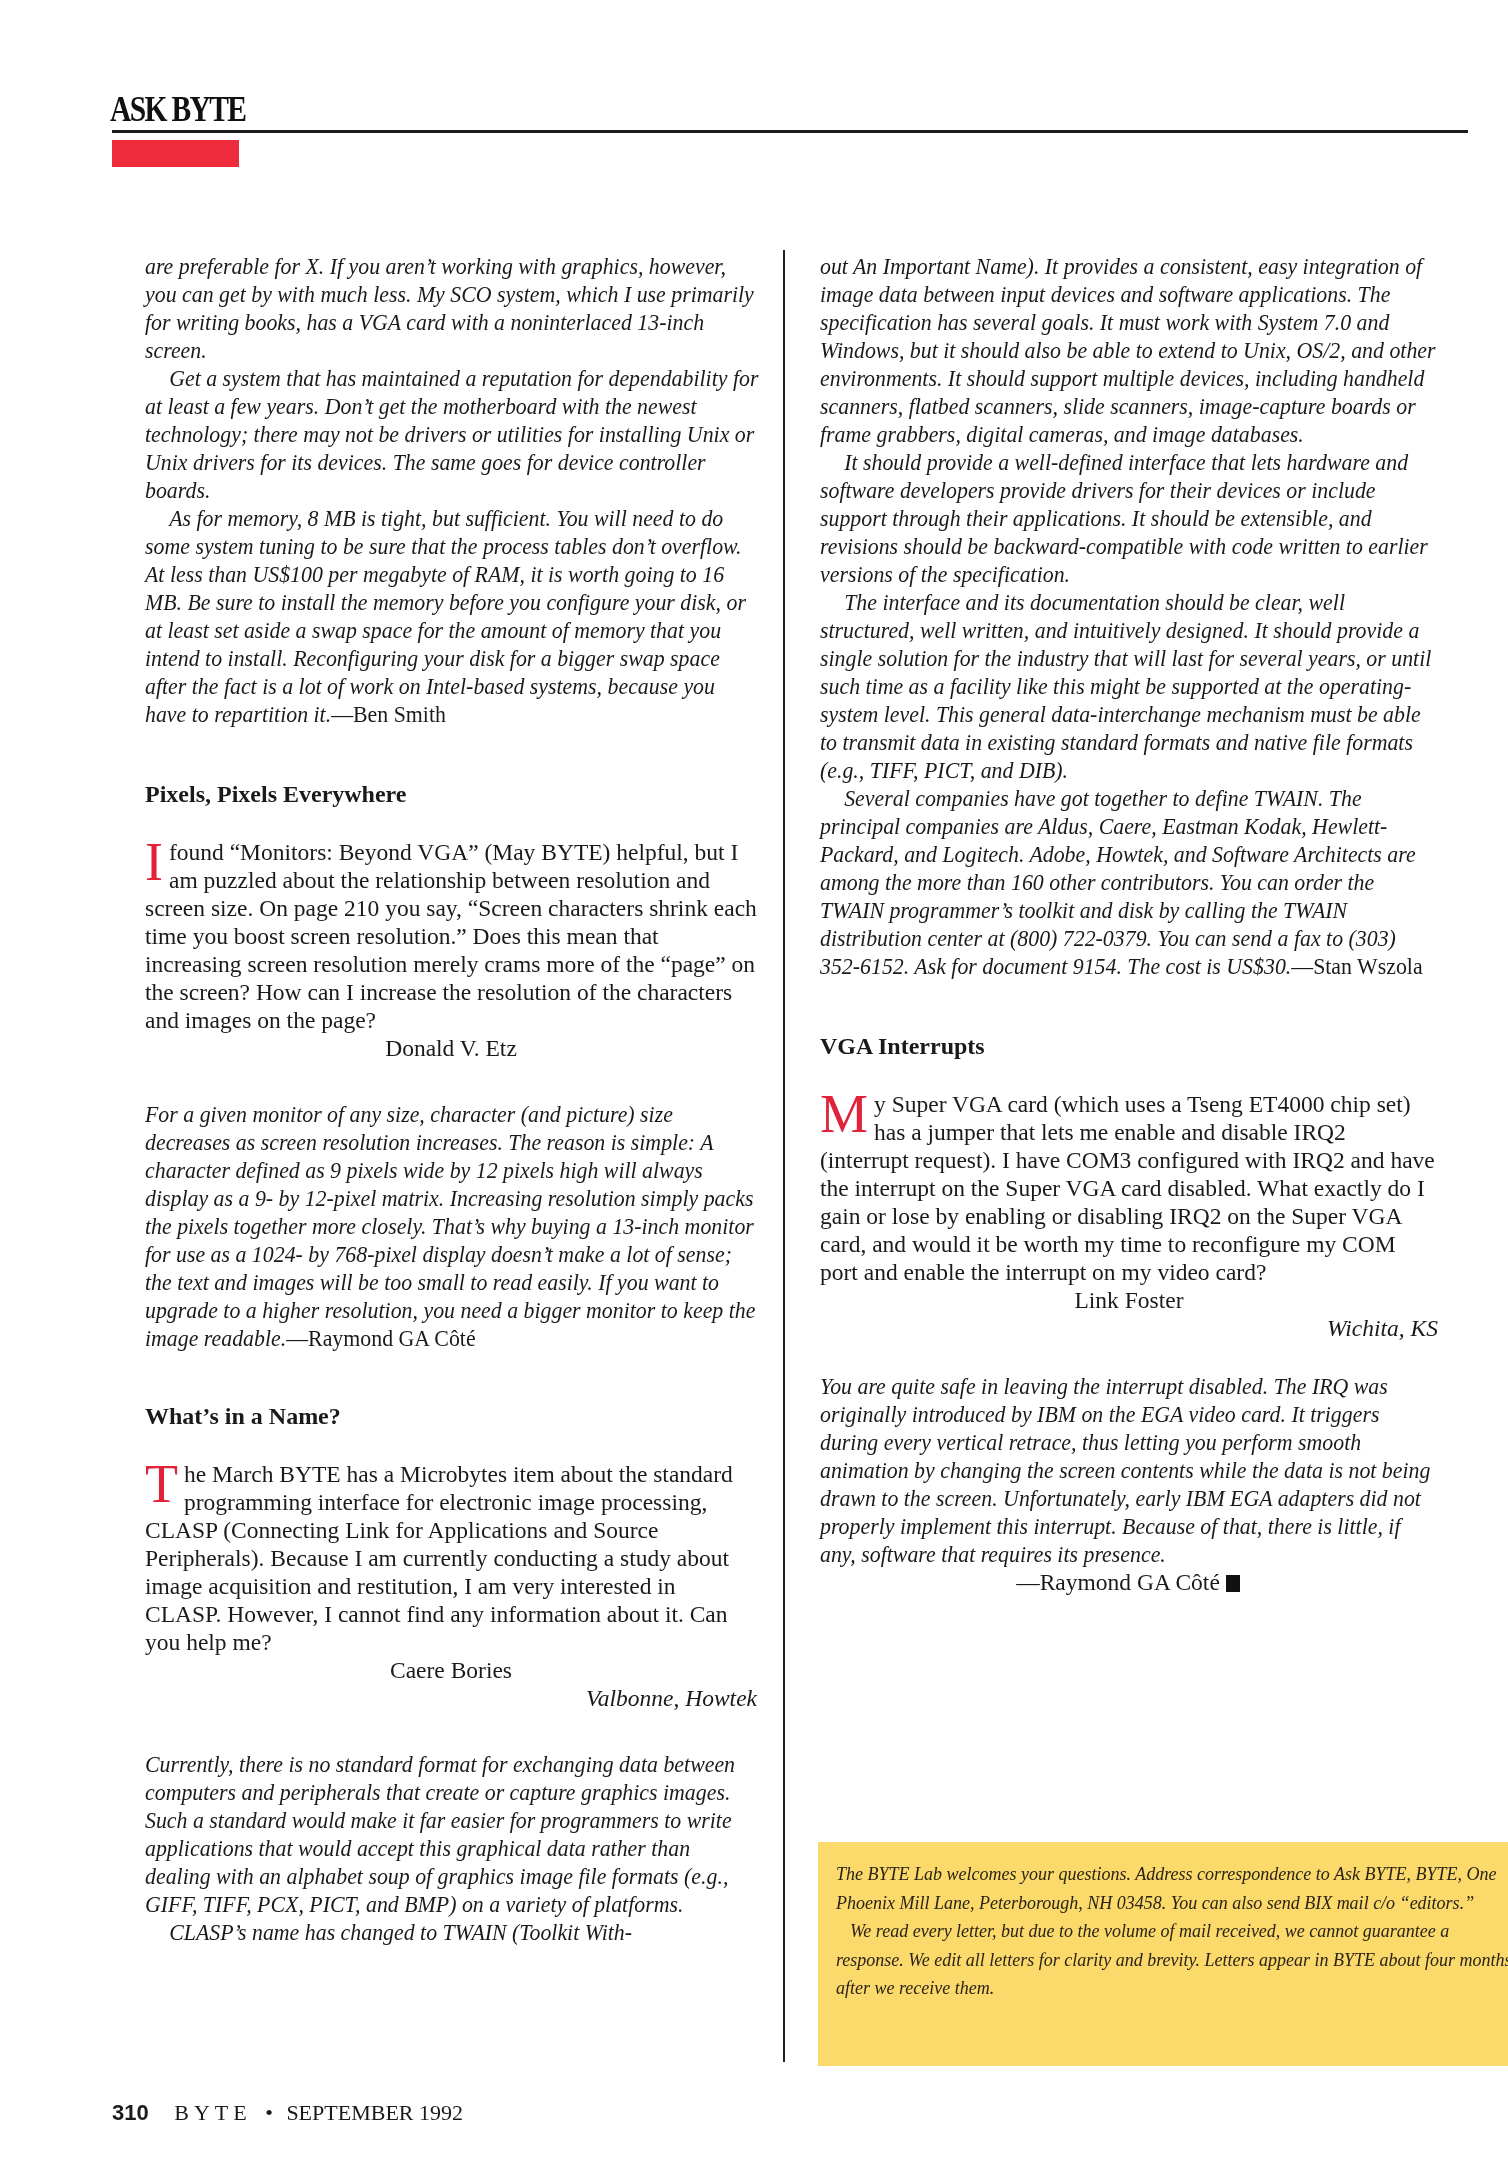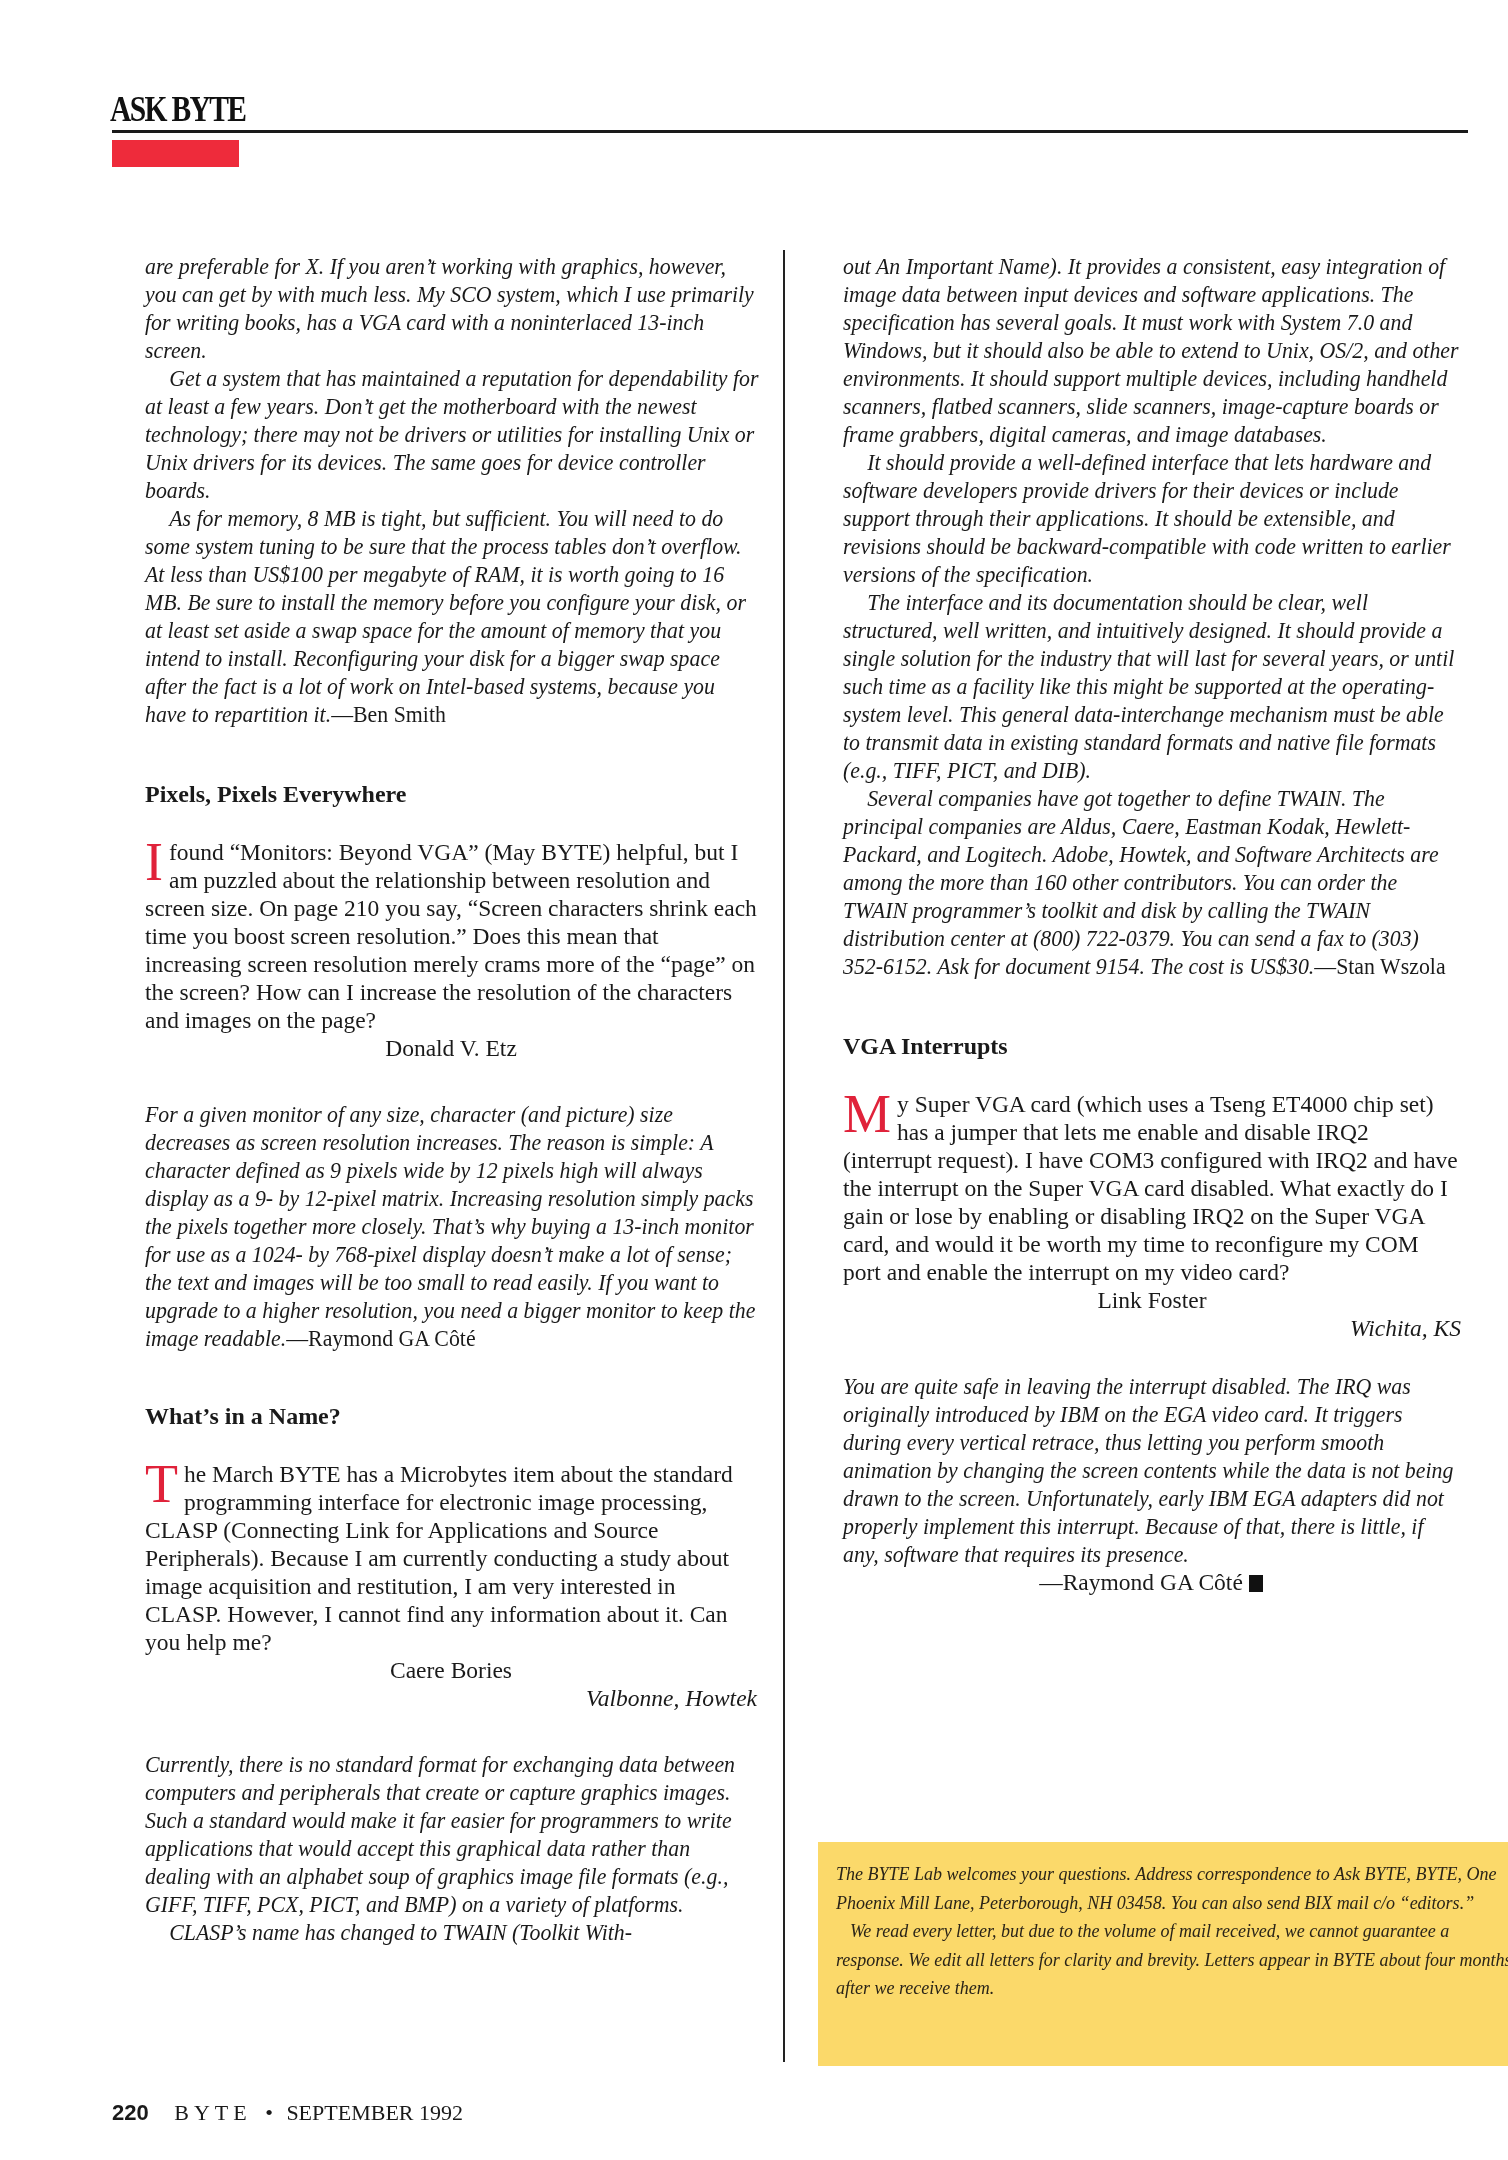--- a/index.html
+++ b/index.html
@@ -9,21 +9,21 @@
     left: 110px; top: 88px;
     font-family: "Liberation Serif", serif; font-weight: bold;
     font-size: 36px; letter-spacing: -2px; transform: scaleX(0.82); transform-origin: left top;
     color: #111;
   }
   .rule { left: 112px; top: 130px; width: 1356px; height: 3px; background: #1a1a1a; }
   .red-block { left: 112px; top: 140px; width: 127px; height: 27px; background: #ee2b3b; }
   .col-divider { left: 783px; top: 250px; width: 2px; height: 1812px; background: #222; }
   .col { font-family: "Liberation Serif", serif; font-size: 23.5px; line-height: 28px; }
   .col-left { left: 145px; top: 252px; width: 612px; }
-  .col-right { left: 820px; top: 252px; width: 618px; margin-left: 23px; }
+  .col-right { left: 820px; top: 252px; width: 618px; }
   .it { font-style: italic; transform: scaleX(0.93); transform-origin: left top; width: 108%; }
   p { margin: 0; text-align: left; }
   .indent { text-indent: 26px; }
   .roman { font-style: normal; }
   .heading { font-family: "Liberation Serif", serif; font-weight: bold; font-size: 24px; }
   .letter { font-family: "Liberation Serif", serif; font-size: 23.5px; line-height: 28px; }
   .dropcap { color: #e0223a; font-size: 54px; line-height: 44px; float: left; margin: 2px 6px 0 0; font-family: "Liberation Serif", serif; }
   .sig { text-align: center; }
   .sig-place { text-align: right; font-style: italic; }
   .info-box {
@@ -101,17 +101,17 @@
   </div>
   <p class="sig" style="padding-right:2px"><span>—Raymond GA Côté</span><span class="end-mark"></span></p>
 </div>
 
 <div class="abs info-box">
   <p>The BYTE Lab welcomes your questions. Address correspondence to Ask BYTE, BYTE, One Phoenix Mill Lane, Peterborough, NH 03458. You can also send BIX mail c/o “editors.”</p>
   <p class="indent">We read every letter, but due to the volume of mail received, we cannot guarantee a response. We edit all letters for clarity and brevity. Letters appear in BYTE about four months after we receive them.</p>
 </div>
 
 <div class="abs footer">
-  <span class="pg">220</span>
+  <span class="pg">310</span>
   <span class="mag">BYTE</span>
   <span style="margin:0 8px">•</span>
   <span>SEPTEMBER 1992</span>
 </div>
 
 </body></html>

